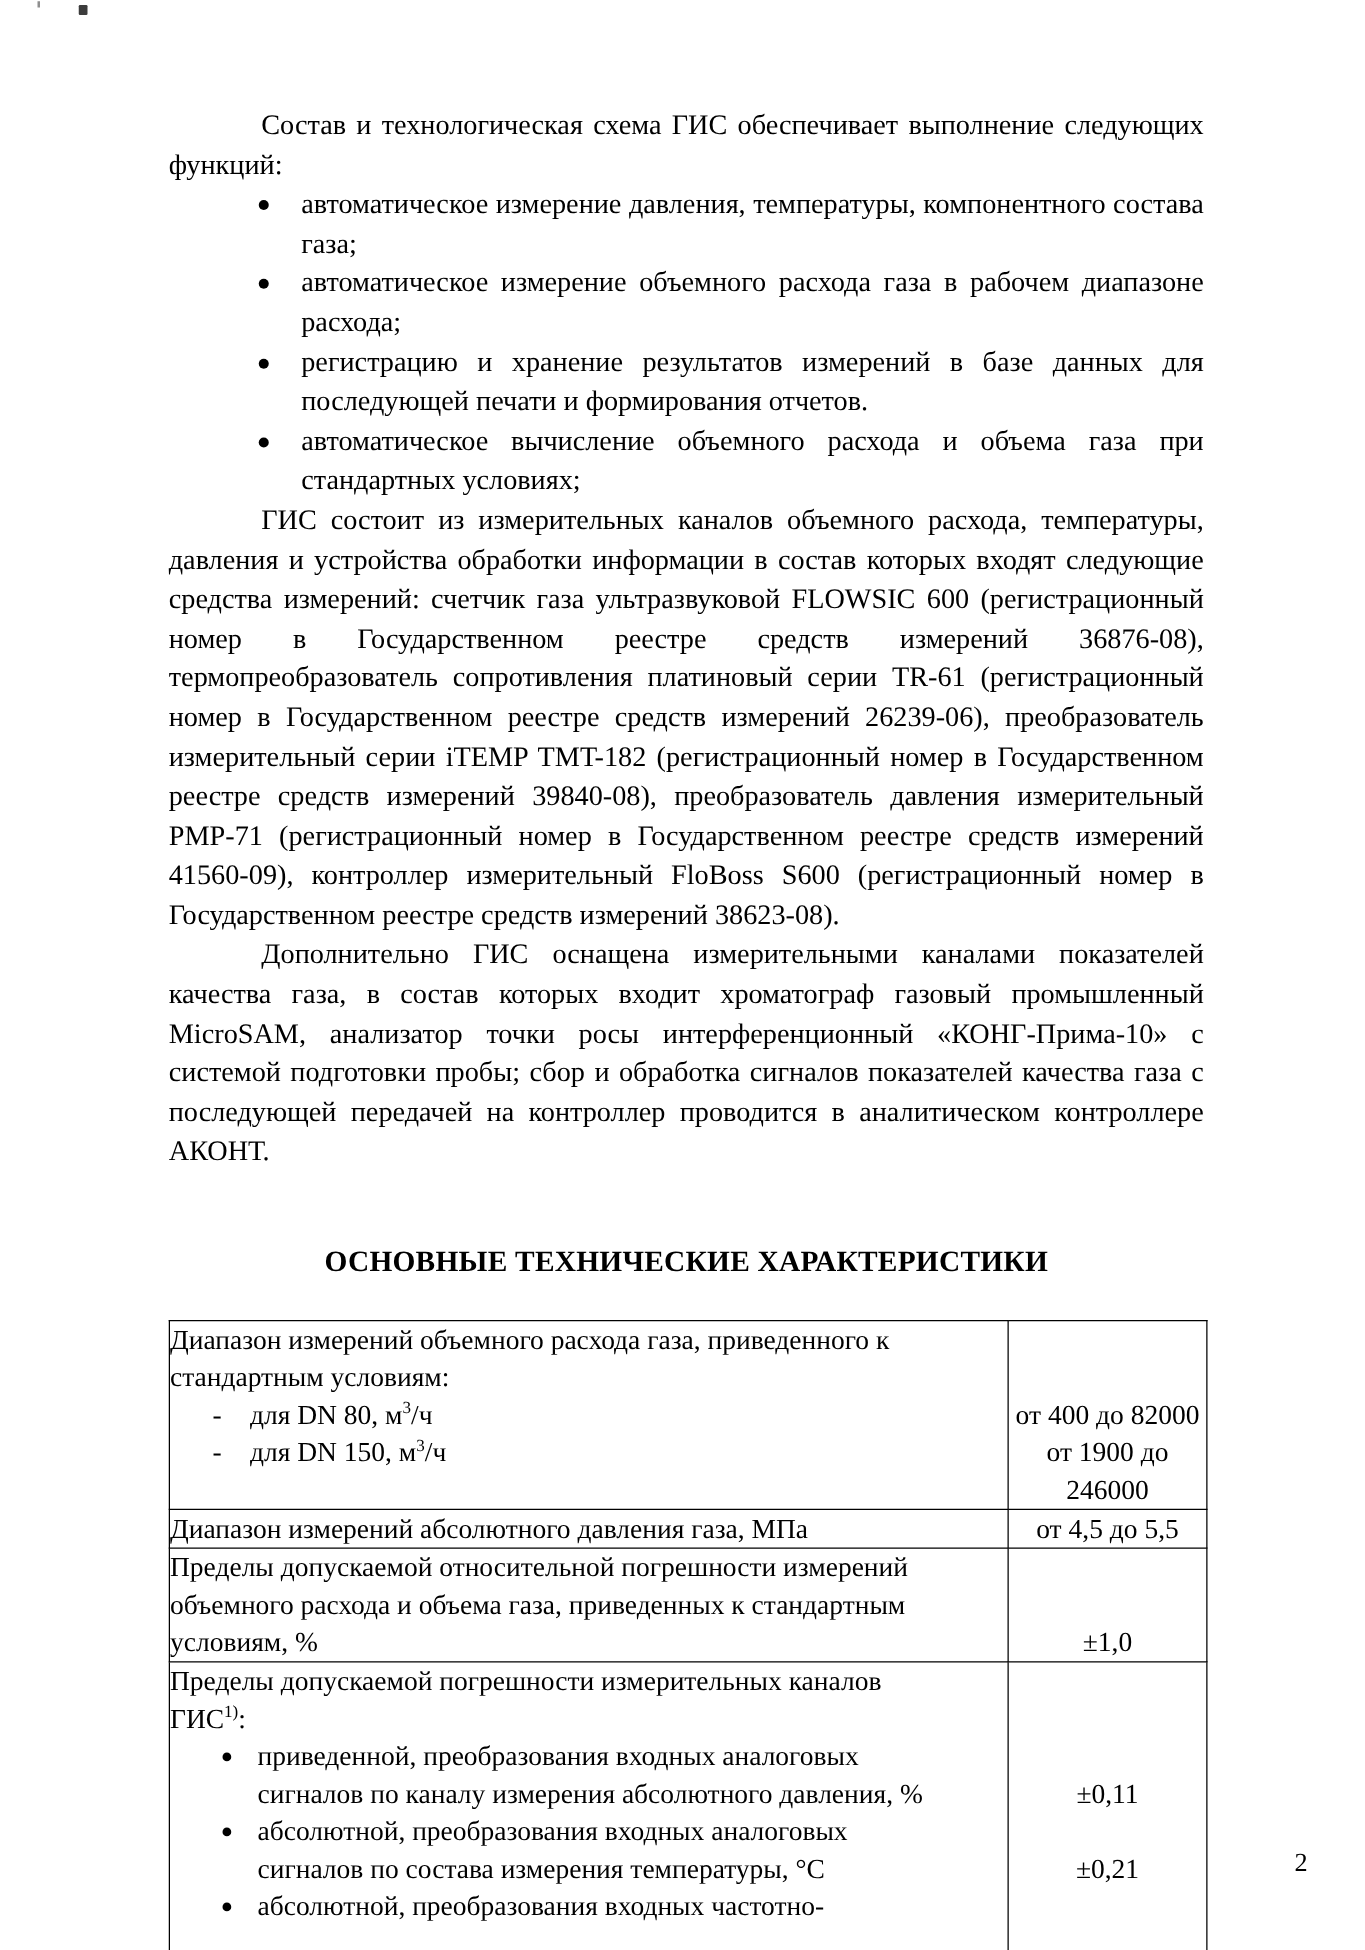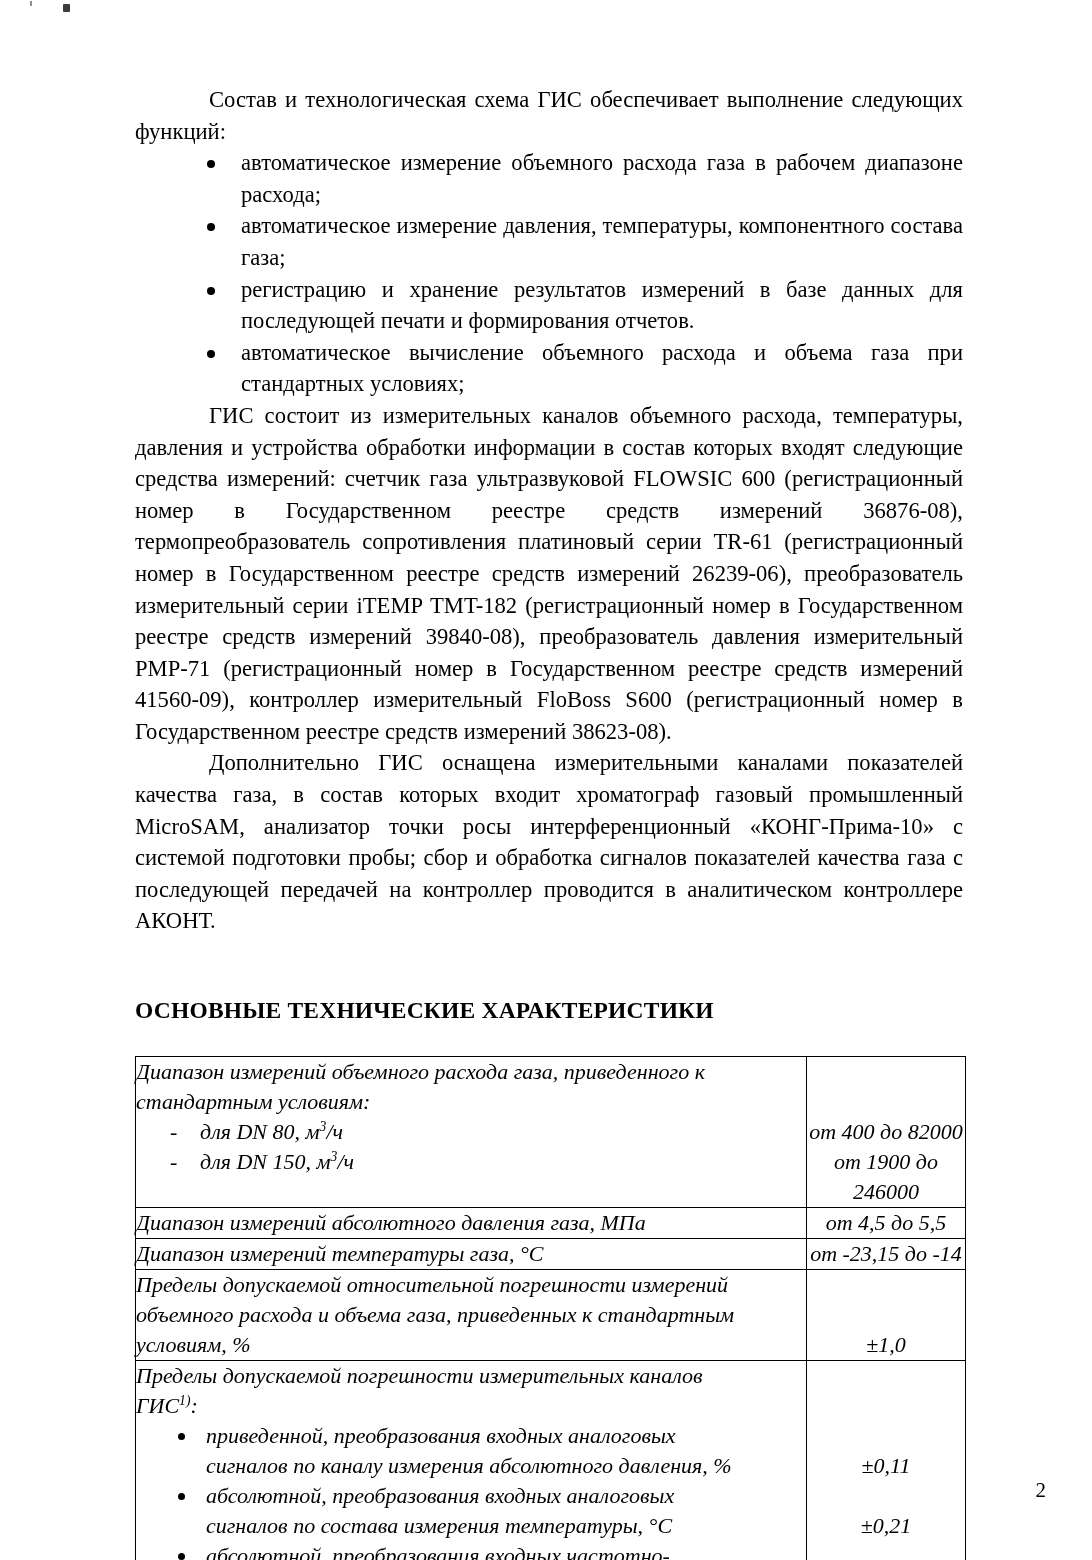--- a/index.html
+++ b/index.html
@@ -84,36 +84,35 @@
     background: #000;
     border-radius: 50%;
   }
   ul.bullets li .li-text { display: block; }
   ul.bullets li.last-line-left > .li-text { text-align-last: left; }
 
   h1.section-title {
     margin: 0;
     font-size: 23.5px;
     font-weight: bold;
-    text-align: left;
+    text-align: center;
     letter-spacing: 0.2px;
   }
 
   table.specs {
     border-collapse: collapse;
     width: 828px;
     table-layout: fixed;
     font-size: 22px;
     line-height: 30px;
   }
   table.specs td {
     border: 1.6px solid #000;
     padding: 0;
     vertical-align: top;
-    font-style: italic;
   }
   td.label-cell {
     width: 670px;
     padding: 3px 6px 4px 8px;
   }
   td.value-cell {
     width: 158px;
     text-align: center;
     padding: 3px 6px 4px 6px;
     vertical-align: bottom;
@@ -172,25 +171,25 @@
   <span class="scan-speck"></span>
   <span class="scan-speck2"></span>
 
   <div class="content">
 
     <p class="para">Состав и технологическая схема ГИС обеспечивает выполнение следующих функций:</p>
 
     <ul class="bullets">
       <li>
         <span class="bullet-dot"></span>
+        <span class="li-text">автоматическое измерение давления, температуры, компонентного состава газа;</span>
+      </li>
+      <li>
+        <span class="bullet-dot"></span>
         <span class="li-text">автоматическое измерение объемного расхода газа в рабочем диапазоне расхода;</span>
-      </li>
-      <li>
-        <span class="bullet-dot"></span>
-        <span class="li-text">автоматическое измерение давления, температуры, компонентного состава газа;</span>
       </li>
       <li class="last-line-left">
         <span class="bullet-dot"></span>
         <span class="li-text">регистрацию и хранение результатов измерений в базе данных для последующей печати и формирования отчетов.</span>
       </li>
       <li class="last-line-left">
         <span class="bullet-dot"></span>
         <span class="li-text">автоматическое вычисление объемного расхода и объема газа при стандартных условиях;</span>
       </li>
     </ul>
@@ -231,28 +230,20 @@
 
         <tr>
           <td class="label-cell">
             <div>Диапазон измерений абсолютного давления газа, МПа</div>
           </td>
           <td class="value-cell">
             <span class="val-line">от 4,5 до 5,5</span>
           </td>
         </tr>
 
-        <tr>
-          <td class="label-cell">
-            <div>Диапазон измерений температуры газа, °С</div>
-          </td>
-          <td class="value-cell">
-            <span class="val-line">от -23,15 до -14</span>
-          </td>
-        </tr>
 
         <tr>
           <td class="label-cell">
             <div>Пределы допускаемой относительной погрешности измерений</div>
             <div>объемного расхода и объема газа, приведенных к стандартным</div>
             <div>условиям, %</div>
           </td>
           <td class="value-cell top">
             <span class="spacer-line"></span>
             <span class="spacer-line"></span>

